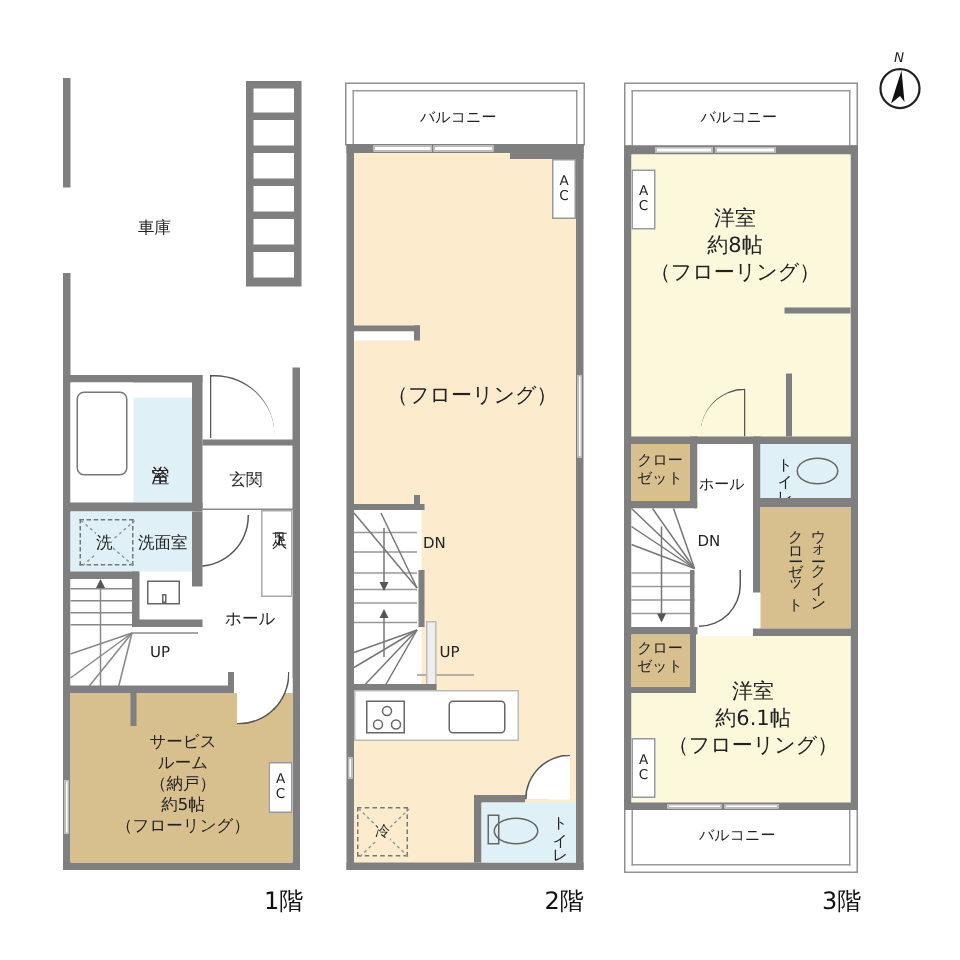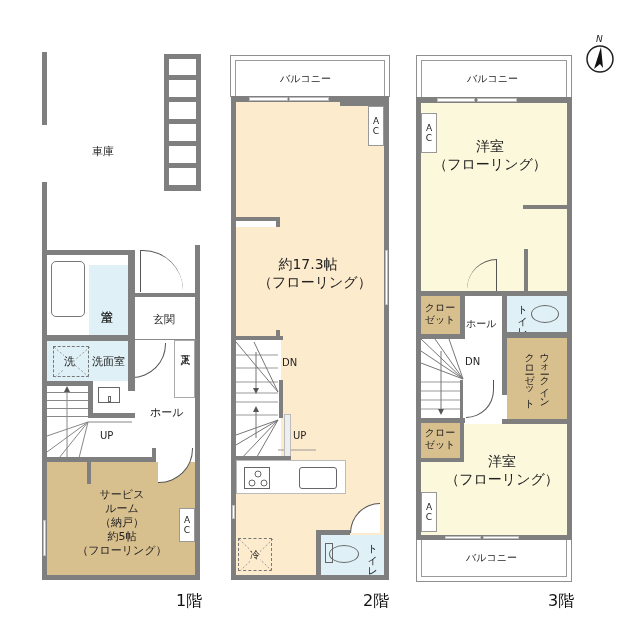--- a/index.html
+++ b/index.html
@@ -153,21 +153,20 @@
 
   <div class="ac" style="left:368px; top:106px; width:16px; height:40px;">
     <span style="writing-mode:vertical-rl; text-orientation:upright; font-size:9px;">AC</span>
   </div>
 
   <div class="wall" style="left:236px; top:217px; width:44px; height:4px;"></div>
   <div class="wall" style="left:276px; top:217px; width:4px; height:10px;"></div>
   <div class="abs" style="left:236px; top:221px; width:40px; height:6px; background:#fff;"></div>
 
   <div class="label big" style="left:258px; top:255px; width:100px;">
-    <div>約17.3帖</div>
     <div>（フローリング）</div>
   </div>
 
   <div class="abs" style="left:236px; top:340px; width:45px; height:122px; background:#fff;">
     <svg width="90" height="122" style="position:absolute; left:0; top:0; overflow:visible;">
       <line x1="0" y1="15" x2="42" y2="15" stroke="#999"></line>
       <line x1="0" y1="28" x2="42" y2="28" stroke="#999"></line>
       <line x1="0" y1="42" x2="42" y2="42" stroke="#999"></line>
       <line x1="0" y1="53" x2="42" y2="53" stroke="#999"></line>
       <line x1="0" y1="62" x2="42" y2="62" stroke="#999"></line>
@@ -238,20 +237,21 @@
   <div class="window" style="left:477px; top:98px; width:40px; height:4px;"></div>
   <div class="wall" style="left:416px; top:97px; width:5px; height:443px;"></div>
   <div class="wall" style="left:567px; top:97px; width:5px; height:443px;"></div>
 
   <div class="room cream" style="left:421px; top:103px; width:146px; height:188px;"></div>
   <div class="ac" style="left:421px; top:113px; width:16px; height:40px;">
     <span style="writing-mode:vertical-rl; text-orientation:upright; font-size:9px;">AC</span>
   </div>
   <div class="label big" style="left:430px; top:137px; width:120px;">
     <div>洋室</div>
+    <div>約8帖</div>
     <div>（フローリング）</div>
   </div>
   <div class="wall" style="left:523px; top:205px; width:44px; height:4px;"></div>
   <div class="wall" style="left:524px; top:249px; width:4px; height:42px;"></div>
   <div class="door-arc" style="left:467px; top:259px; width:30px; height:32px; border-left:1px solid #555; border-top:1px solid #555; border-right:none; border-bottom:none; border-radius:0 30px 0 0; transform:scaleX(-1);"></div>
 
   <div class="wall" style="left:416px; top:291px; width:156px; height:5px;"></div>
   <div class="room tan" style="left:421px; top:296px; width:39px; height:38px;"></div>
   <div class="label small" style="left:423px; top:302px; width:34px;">
     <div>クロー</div>
@@ -307,20 +307,21 @@
   <div class="wall" style="left:416px; top:458px; width:48px; height:4px;"></div>
 
   <div class="room cream" style="left:464px; top:424px; width:103px; height:112px;"></div>
   <div class="room cream" style="left:421px; top:462px; width:43px; height:74px;"></div>
   <div class="door-arc" style="left:466px; top:380px; width:28px; height:38px; border-left:1px solid #555; border-bottom:1px solid #555; border-top:none; border-right:none; border-radius:0 0 0 28px; transform:scaleX(-1); background:#fff;"></div>
   <div class="ac" style="left:421px; top:492px; width:16px; height:40px;">
     <span style="writing-mode:vertical-rl; text-orientation:upright; font-size:9px;">AC</span>
   </div>
   <div class="label big" style="left:442px; top:452px; width:120px;">
     <div>洋室</div>
+    <div>約6.1帖</div>
     <div>（フローリング）</div>
   </div>
   <div class="wall" style="left:416px; top:535px; width:156px; height:5px;"></div>
   <div class="window" style="left:445px; top:536px; width:36px; height:3px;"></div>
   <div class="window" style="left:483px; top:536px; width:36px; height:3px;"></div>
 
   <div class="balc" style="left:416px; top:540px; width:156px; height:42px; border-top:none;">
     <div class="balc-inner" style="left:4px; top:0; width:146px; height:37px; border-top:none;"></div>
   </div>
   <div class="label small" style="left:466px; top:552px;">バルコニー</div>

